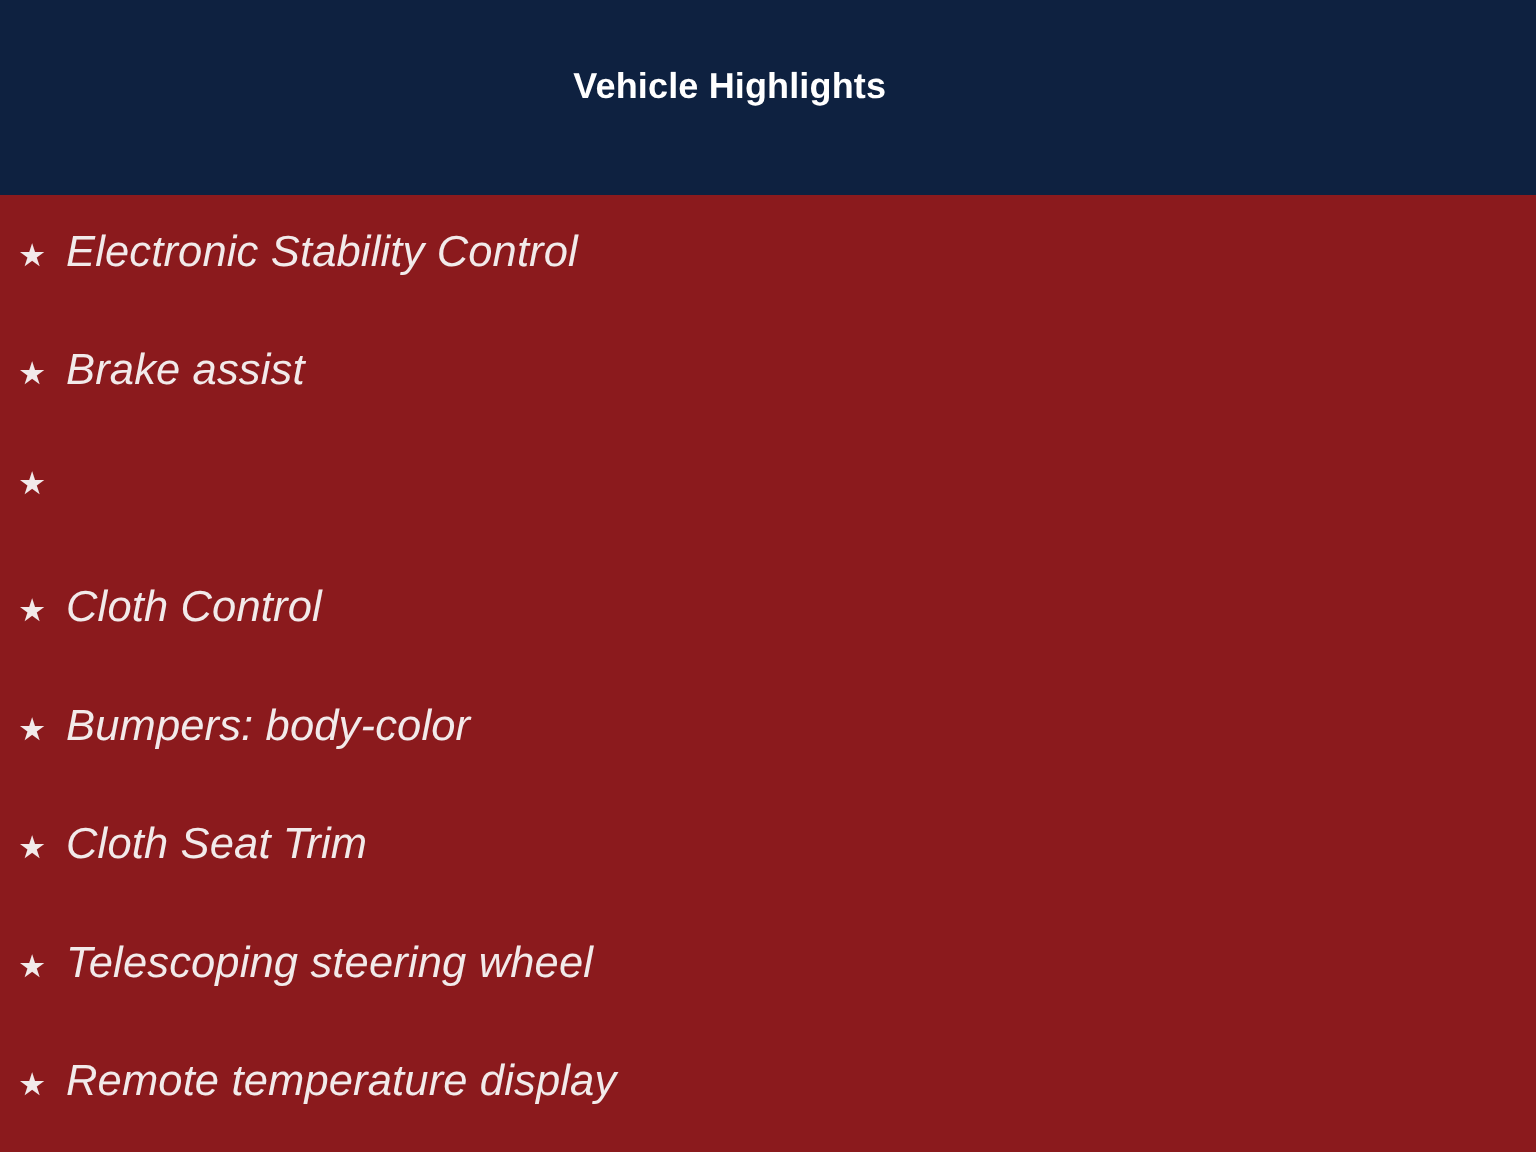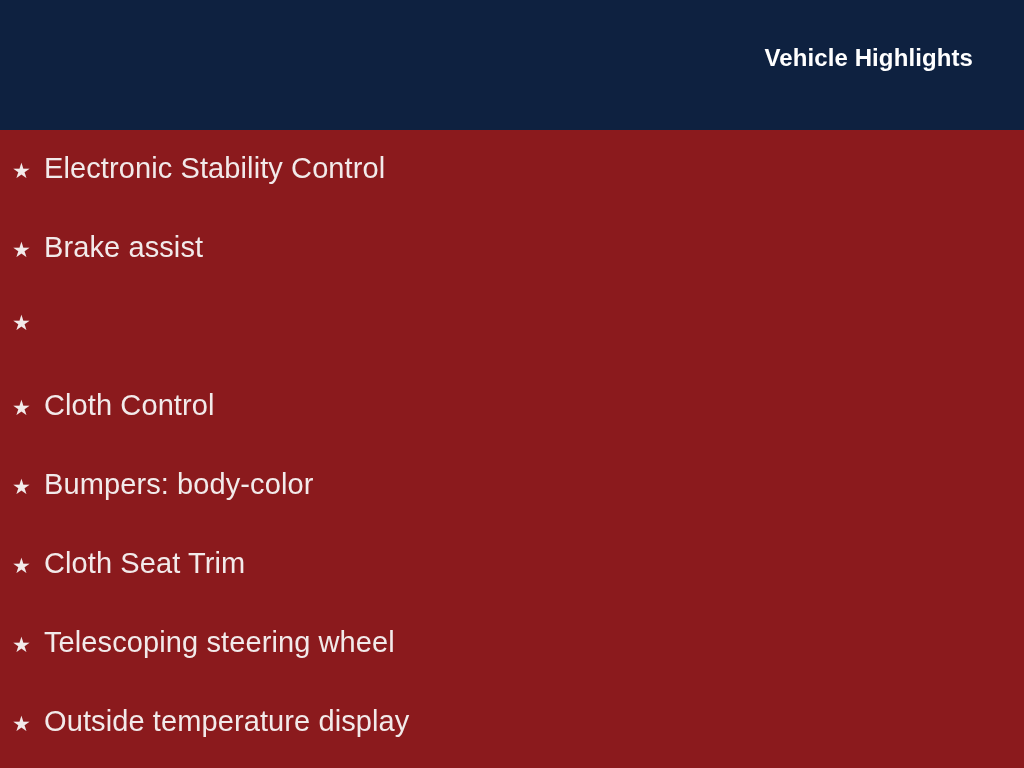--- a/index.html
+++ b/index.html
@@ -27,21 +27,21 @@
   #header {
     position: absolute;
     left: 0;
     top: 0;
     width: 1024px;
     height: 130px;
     background: #0E2140;
     box-sizing: border-box;
     display: flex;
     align-items: flex-start;
-    justify-content: flex-end;
+    justify-content: center;
   }
   #header-title {
     margin-top: 46px;
     margin-right: 51px;
     color: #FFFFFF;
     font-size: 24px;
     font-weight: bold;
     letter-spacing: 0.1px;
     line-height: 1;
     white-space: nowrap;
@@ -78,20 +78,21 @@
     text-align: left;
   }
 
   .bullet-label {
     flex: 0 1 auto;
     color: #F2EAEA;
     font-size: 29px;
     line-height: 1;
     letter-spacing: 0.1px;
     white-space: nowrap;
+    font-style: italic;
   }
 </style>
 </head>
 <body>
 
 <div id="slide">
 
   <div id="header">
     <div id="header-title">Vehicle Highlights</div>
   </div>
@@ -119,17 +120,17 @@
       <li class="bullet-item">
         <span class="bullet-star">★</span>
         <span class="bullet-label">Cloth Seat Trim</span>
       </li>
       <li class="bullet-item">
         <span class="bullet-star">★</span>
         <span class="bullet-label">Telescoping steering wheel</span>
       </li>
       <li class="bullet-item">
         <span class="bullet-star">★</span>
-        <span class="bullet-label">Outside temperature display</span>
+        <span class="bullet-label">Remote temperature display</span>
       </li>
     </ul>
 
 </div>
 
 </body></html>

